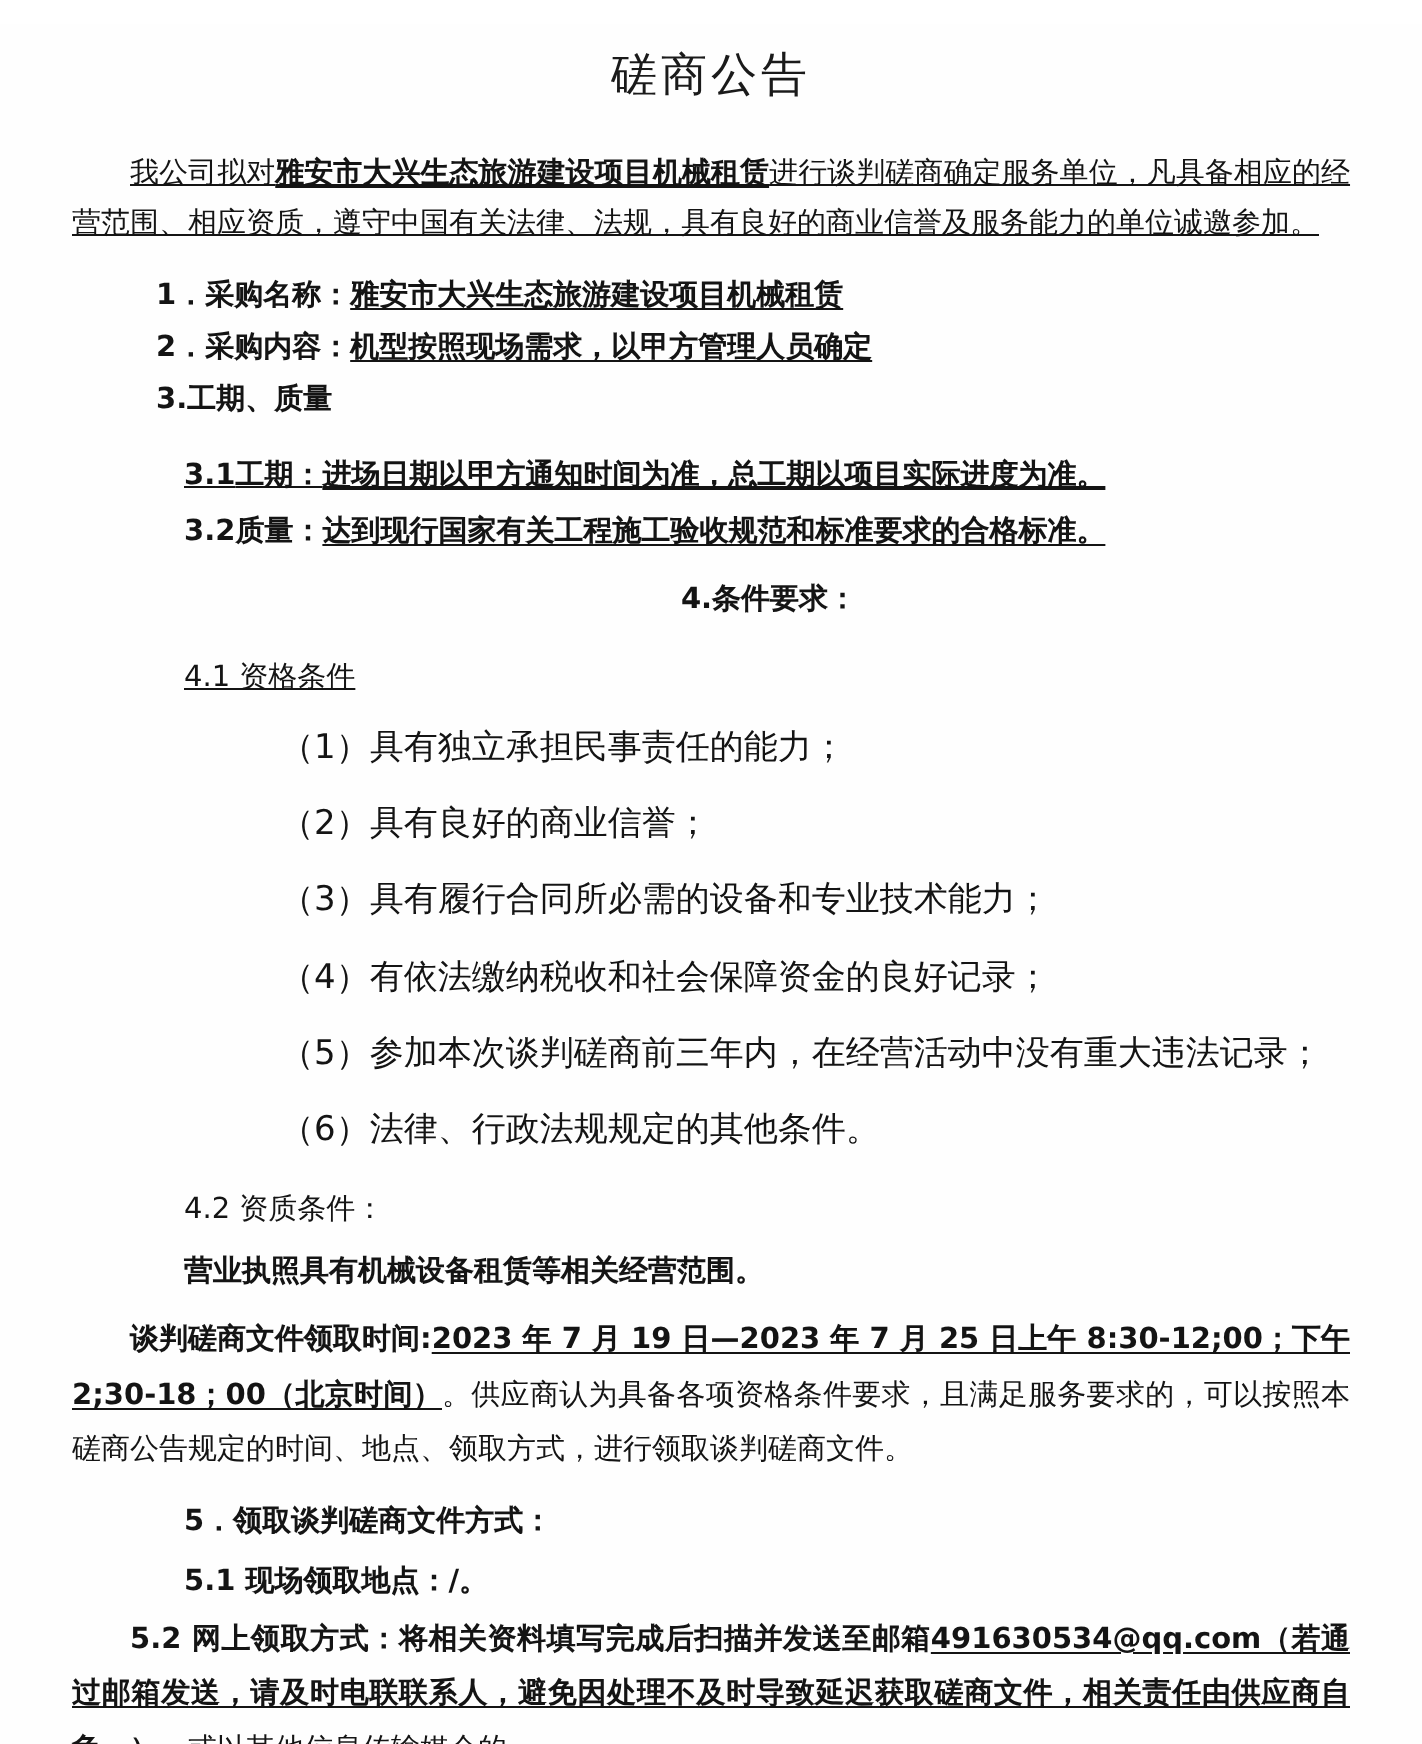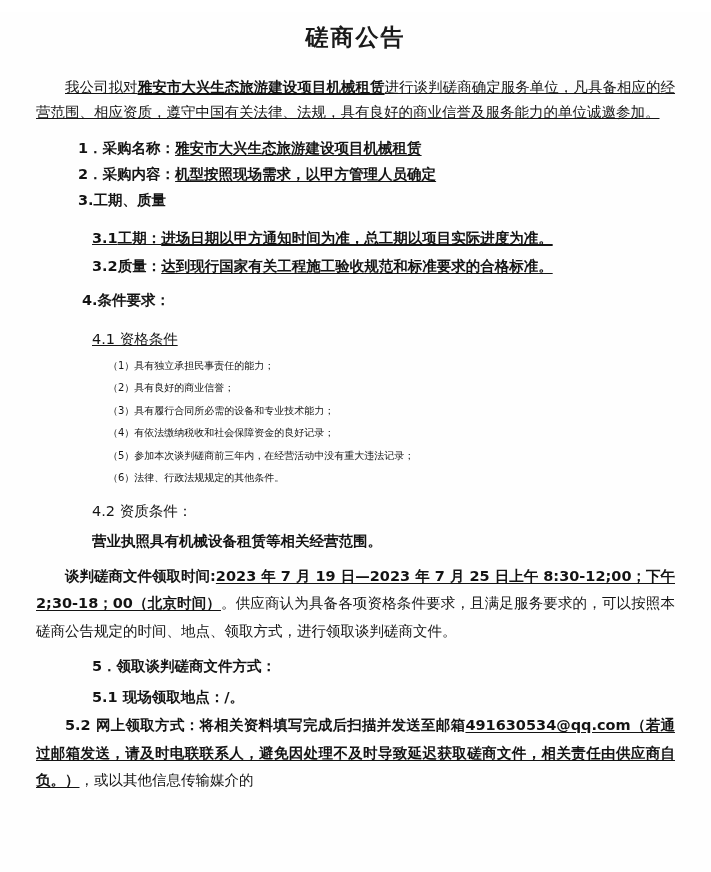--- a/index.html
+++ b/index.html
@@ -19,21 +19,21 @@
     width: 711px;
     height: 872px;
     background: #fefefe;
     padding: 0;
     box-sizing: border-box;
   }
   .doc-title {
     text-align: center;
     font-size: 23px;
     letter-spacing: 2px;
-    font-weight: 700;
+    font-weight: 400;
     margin: 12px 0 0 0;
     padding-top: 10px;
     color: #1a1a1a;
   }
   .body-wrap {
     padding: 0 36px 0 36px;
     box-sizing: border-box;
   }
   p {
     margin: 0;
@@ -68,34 +68,35 @@
   .li1 .num {
     font-weight: 700;
   }
   .li-sub {
     margin-left: 56px;
     font-size: 14.5px;
     line-height: 1.95;
     font-weight: 700;
   }
   .li-head {
-    margin-left: 46px;
+    margin-left: 58px;
     font-size: 14.5px;
     line-height: 1.95;
     font-weight: 700;
+    text-align: center;
   }
   .li-plain {
     margin-left: 56px;
     font-size: 14.5px;
     line-height: 2.1;
     font-weight: 400;
   }
   .li-paren {
-    margin-left: 72px;
-    font-size: 10px;
+    margin-left: 104px;
+    font-size: 17px;
     line-height: 2.25;
     font-weight: 400;
   }
   .li-bold-ind {
     margin-left: 56px;
     font-size: 14.5px;
     line-height: 2.1;
     font-weight: 700;
   }
   .para-flow {

